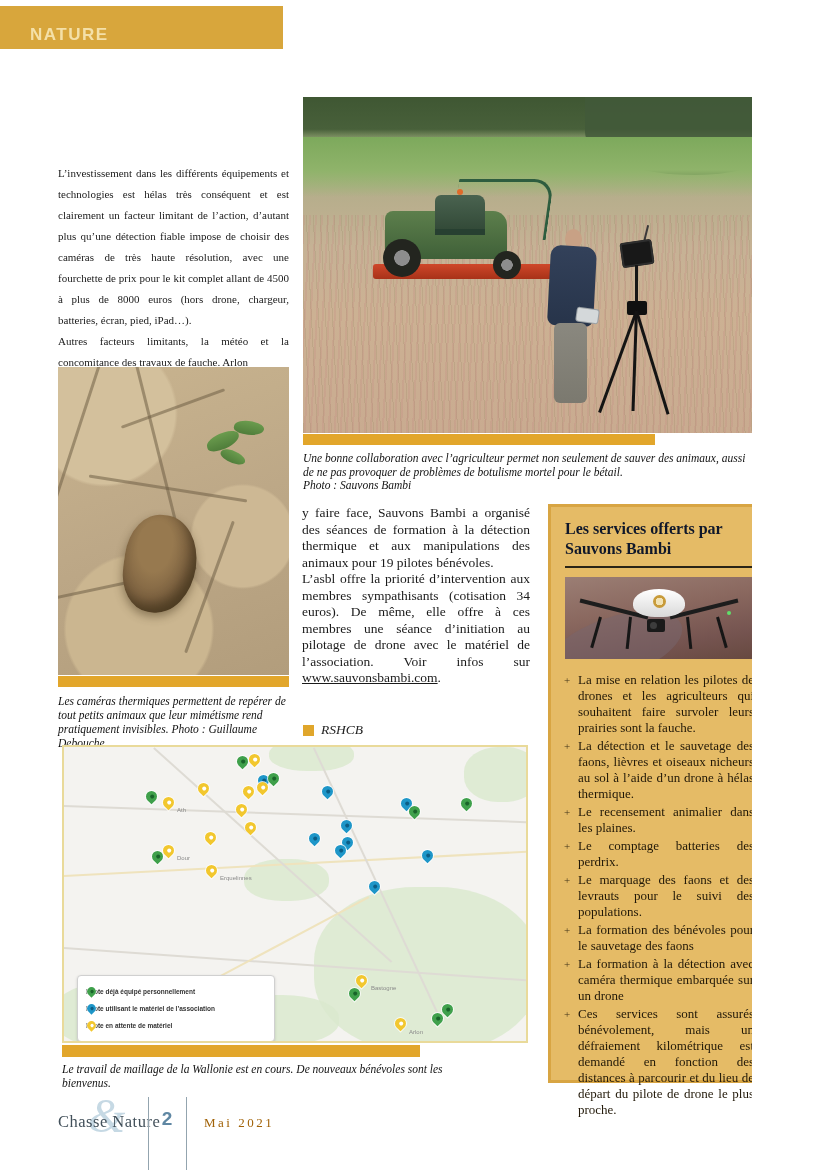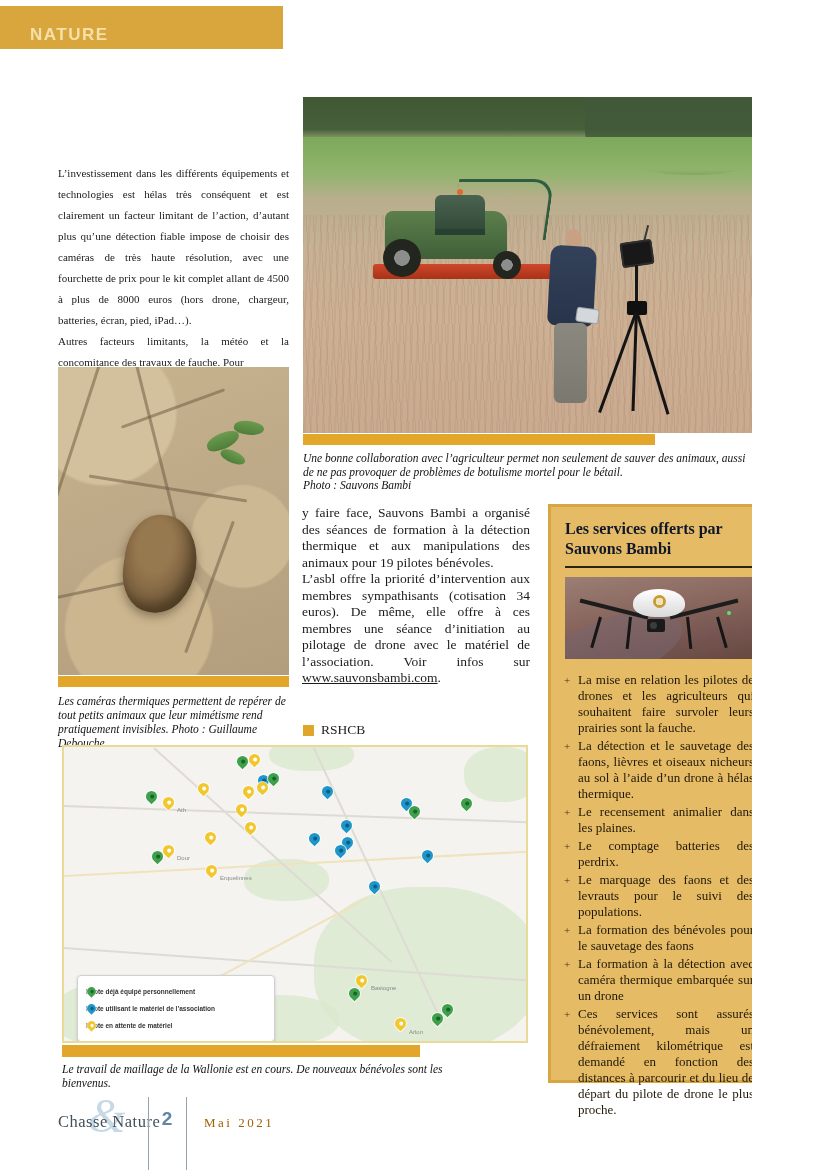--- a/index.html
+++ b/index.html
@@ -86,21 +86,21 @@
   .crack{position:absolute;background:#6f5e45;opacity:.55;border-radius:2px;}
   .leveret{position:absolute;left:66px;top:148px;width:72px;height:98px;transform:rotate(8deg);
         border-radius:48% 52% 55% 45%;
         background:radial-gradient(ellipse at 40% 32%,#97794f 0 28%,#7c6140 60%,#63502f 100%);
         box-shadow:0 4px 10px rgba(60,45,20,.45), inset -6px -8px 12px rgba(40,30,12,.5);}
   .leaf{position:absolute;background:linear-gradient(#6b9c4e,#4f7d3a);border-radius:60% 40% 65% 35%;}
 
   
   .source-tag{position:absolute;left:303px;top:722px;display:flex;align-items:center;gap:7px;}
   .source-square{width:11px;height:11px;background:#e0a62b;}
-  .source-text{font-size:13.5px;color:#222;}
+  .source-text{font-style:italic;font-size:13.5px;color:#222;}
 
   
   .map{position:absolute;left:62px;top:745px;width:466px;height:298px;background:#f4f3f0;
         border:2px solid #e9da9a;box-sizing:border-box;overflow:hidden;}
   .patch{position:absolute;background:#d9e8cd;border-radius:45%;opacity:.8;}
   .road{position:absolute;background:#dedbd4;transform-origin:left center;}
   .road.hwy{background:#efe3bd;}
   .pin{width:11px;height:11px;border-radius:50% 50% 50% 0;transform:rotate(-45deg);
         box-shadow:0 0 0 1px rgba(255,255,255,.75);}
   .map .pin{position:absolute;}
@@ -161,21 +161,21 @@
 <body>
 
 <div class="page">
 
   <div class="banner">
     <span class="banner-label">NATURE</span>
   </div>
 
   <div class="left-col" id="left-col">
       <p>L’investissement dans les différents équipements et technologies est hélas très conséquent et est clairement un facteur limitant de l’action, d’autant plus qu’une détection fiable impose de choisir des caméras de très haute résolution, avec une fourchette de prix pour le kit complet allant de 4500 à plus de 8000 euros (hors drone, chargeur, batteries, écran, pied, iPad…).</p>
-      <p>Autres facteurs limitants, la météo et la concomitance des travaux de fauche. Pour</p>
+      <p>Autres facteurs limitants, la météo et la concomitance des travaux de fauche. Arlon</p>
     </div>
 
   <div class="main-photo">
     <div class="tree-line"></div>
     <div class="tree-blob"></div>
     <div class="green-field"></div>
     <div class="grass-tex"></div>
     <div class="tractor">
       <div class="loader-arm"></div>
       <div class="t-implement"></div>

